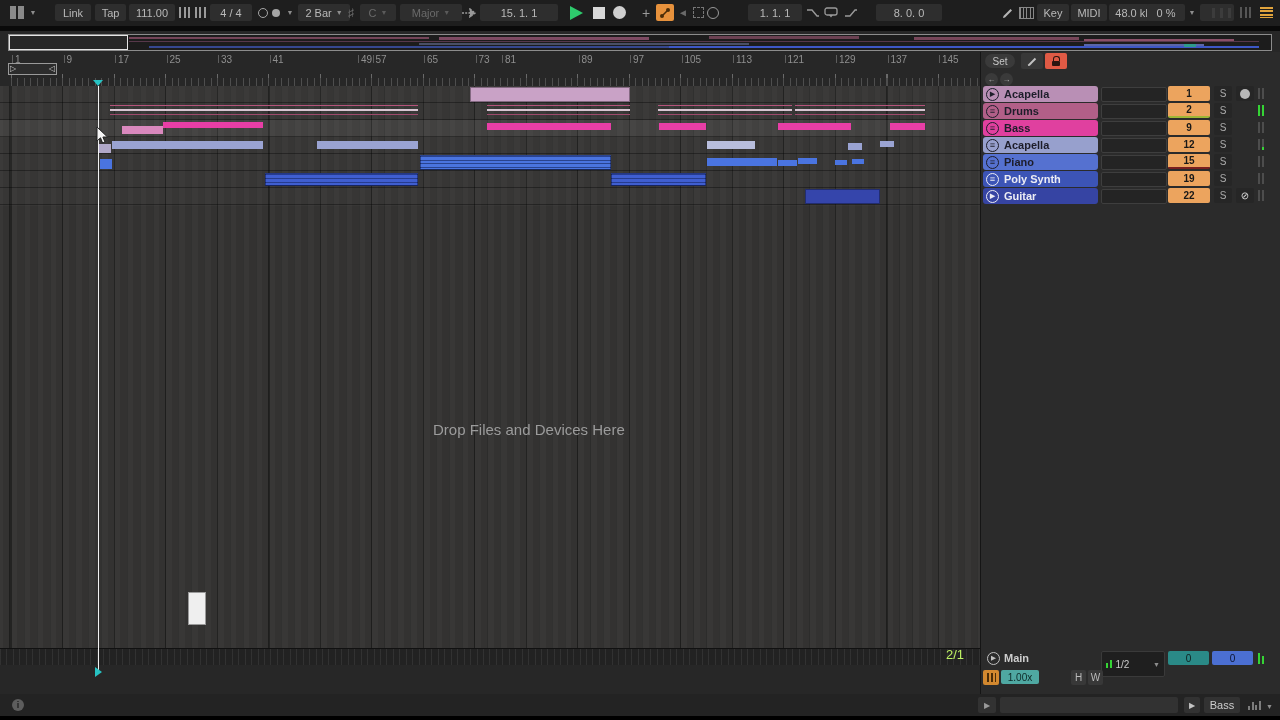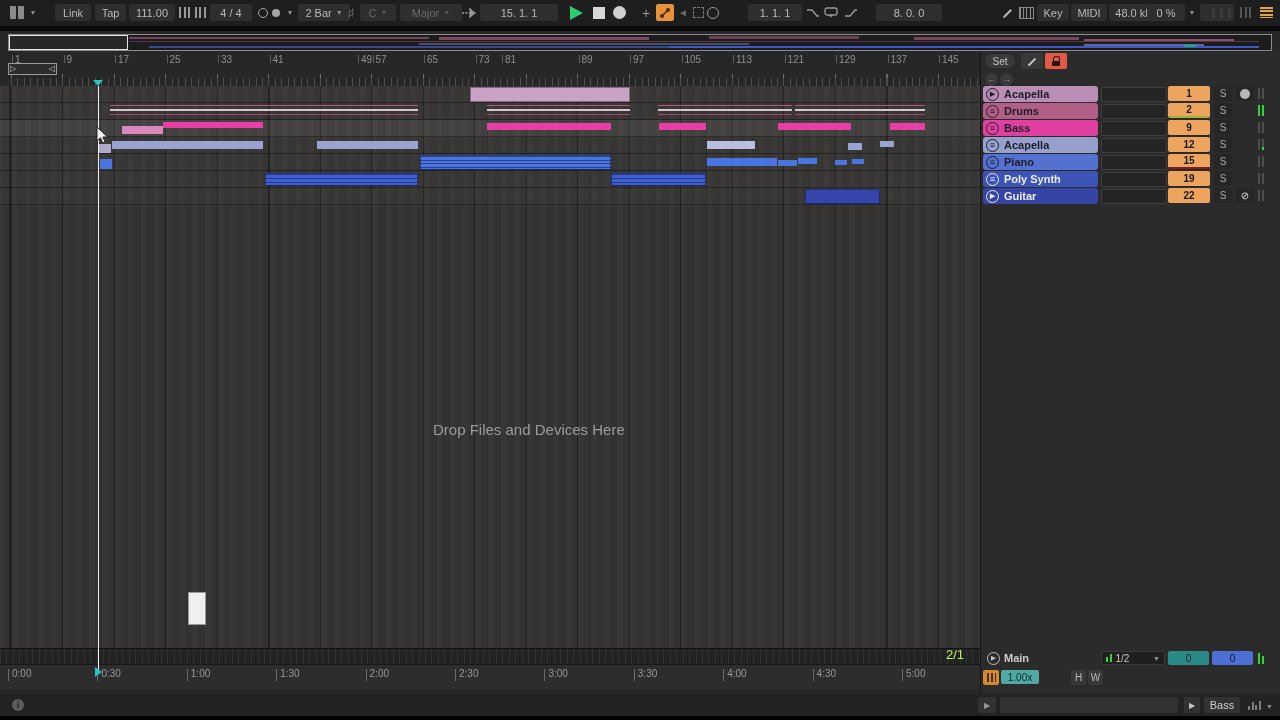--- a/index.html
+++ b/index.html
@@ -75,21 +75,21 @@
   .hname{position:absolute;left:2px;top:0;width:115px;height:16px;border-radius:3px;display:flex;align-items:center;gap:5px;padding-left:3px;box-sizing:border-box;font-size:11px;font-weight:bold;}
   .hicon{width:11px;height:11px;border-radius:50%;border:1px solid currentColor;font-size:6.5px;display:flex;align-items:center;justify-content:center;flex:0 0 auto;line-height:1;}
   .hbox{position:absolute;left:120px;top:1px;width:64px;height:13px;background:#242424;border:1px solid #3e3e3e;border-radius:2px;}
   .hnum{position:absolute;left:187px;top:0;width:42px;height:15px;background:#eca45e;border-radius:2px;color:#181818;font-size:10px;font-weight:bold;display:flex;align-items:center;justify-content:center;box-sizing:border-box;}
   .hs{position:absolute;left:233px;top:0;width:18px;height:15px;background:#262626;border-radius:2px;color:#ababab;font-size:10px;display:flex;align-items:center;justify-content:center;}
   .harm{position:absolute;left:255px;top:0;width:18px;height:15px;background:#262626;border-radius:2px;color:#d8d8d8;font-size:10px;display:flex;align-items:center;justify-content:center;}
   .hmeter{position:absolute;left:277px;top:2px;width:7px;height:11px;display:flex;gap:2px;}
   .mbar{width:2px;height:11px;background:#4d4d4d;}
   
   .panelrow{position:absolute;left:0;width:300px;height:17px;}
-  .cuebox{position:absolute;left:120px;top:1px;width:64px;height:14px;background:#1f1f1f;border:1px solid #3a3a3a;border-radius:2px;display:flex;align-items:center;gap:4px;padding:0 4px;box-sizing:border-box;color:#c9c9c9;font-size:10px;}
+  .cuebox{position:absolute;left:120px;top:1px;width:64px;height:26px;background:#1f1f1f;border:1px solid #3a3a3a;border-radius:2px;display:flex;align-items:center;gap:4px;padding:0 4px;box-sizing:border-box;color:#c9c9c9;font-size:10px;}
   .valbox{position:absolute;top:1px;width:41px;height:14px;border-radius:2px;font-size:10px;display:flex;align-items:center;justify-content:center;color:#0e1e1e;}
   
   #statusbar{left:0;top:694px;width:1280px;height:22px;background:#232323;}
   #statusblack{left:0;top:716px;width:1280px;height:4px;background:#000;}
   .sbox{position:absolute;top:3px;height:16px;background:#323232;border-radius:2px;color:#b5b5b5;font-size:11px;display:flex;align-items:center;padding:0 8px;box-sizing:border-box;}
   .meter-ico{display:flex;align-items:flex-end;gap:1.5px;}
   .meter-ico i{display:block;width:2px;background:#7c7c7c;}
   .lockbody{width:8px;height:5px;background:#2b1510;border-radius:1px;}
   .lockarc{width:5px;height:4px;border:1.5px solid #2b1510;border-bottom:none;border-radius:3px 3px 0 0;margin:0 auto;}
   .kbico{width:13px;height:10px;background:linear-gradient(#e0e0e0 0 4px,#999 4px);border:1px solid #888;
@@ -305,33 +305,20 @@
 
     <div class="abs cyantri-down" style="left:93px;top:49px;"></div>
     <div class="abs" id="insertline"></div>
     <div class="abs cyantri-right" style="left:95px;top:636px;"></div>
 
     <div class="abs" id="drophint">Drop Files and Devices Here</div>
     <div class="abs" id="ghostclip"></div>
 
     <div class="abs" id="scrollstrip"></div>
     <div class="abs" id="ratio">2/1</div>
-    <div class="abs" id="timeruler">
-        <span class="tlabel" style="left: 8px;">0:00</span>
-        <span class="tlabel" style="left: 97.4px;">0:30</span>
-        <span class="tlabel" style="left: 186.8px;">1:00</span>
-        <span class="tlabel" style="left: 276.2px;">1:30</span>
-        <span class="tlabel" style="left: 365.6px;">2:00</span>
-        <span class="tlabel" style="left: 455px;">2:30</span>
-        <span class="tlabel" style="left: 544.4px;">3:00</span>
-        <span class="tlabel" style="left: 633.8px;">3:30</span>
-        <span class="tlabel" style="left: 723.2px;">4:00</span>
-        <span class="tlabel" style="left: 812.6px;">4:30</span>
-        <span class="tlabel" style="left: 902px;">5:00</span>
-      </div>
 
     <svg class="abs" style="left:96px;top:95px;z-index:9;" width="14" height="19" viewBox="0 0 14 19">
       <path d="M1 1 L1 15 L4.5 11.8 L6.6 17 L9 16 L6.9 11 L11.5 11 Z" fill="#f5f5f5" stroke="#222" stroke-width="1"></path>
     </svg>
 
     <div class="abs" id="panel">
       <div class="pill" style="left:4px;top:2px;width:30px;height:14px;">Set</div>
       <div class="sqbtn" style="left:40px;top:1px;width:22px;height:16px;">
         <svg width="11" height="11" viewBox="0 0 12 12">
             <path d="M1 11 l2 -0.5 7 -7 -1.5 -1.5 -7 7 z" fill="#c2c2c2"></path>

